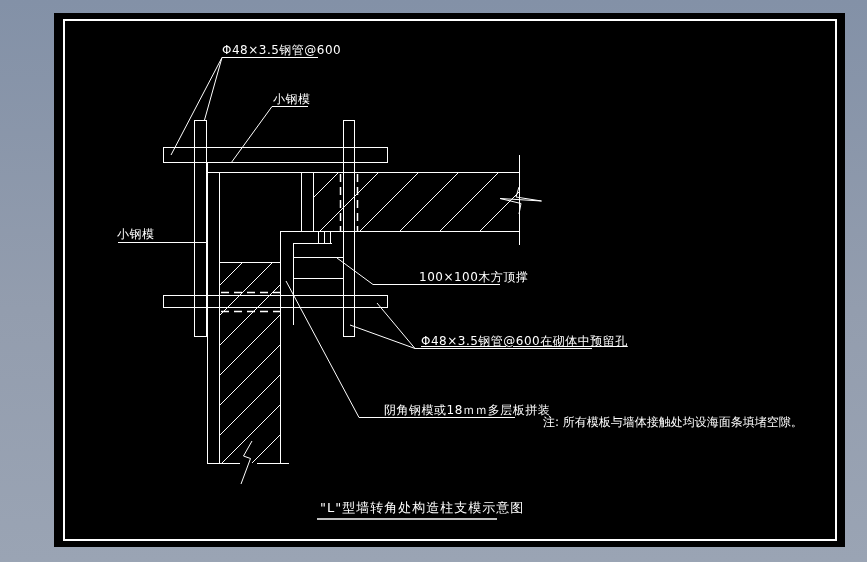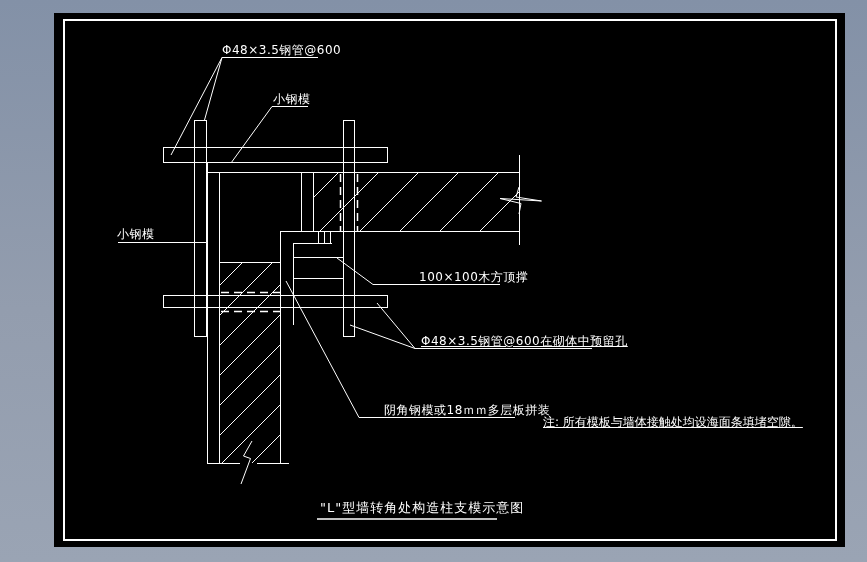--- a/index.html
+++ b/index.html
@@ -119,14 +119,14 @@
     <path d="M317,519 H497" stroke-width="1.5"></path>
   </g>
 </svg>
 
 <div class="lbl" style="left:222px;top:43px;">Φ48×3.5钢管@600</div>
 <div class="lbl" style="left:273px;top:92px;">小钢模</div>
 <div class="lbl" style="left:117px;top:227px;">小钢模</div>
 <div class="lbl" style="left:376px;top:270px;margin-left:43px;">100×100木方顶撑</div>
 <div class="lbl" style="left:421px;top:334px;text-decoration:underline;">Φ48×3.5钢管@600在砌体中预留孔</div>
 <div class="lbl" style="left:362px;top:403px;margin-left:22px;">阴角钢模或18ｍｍ多层板拼装</div>
-<div class="lbl note" style="left:543px;top:415px;text-decoration:underline;">注: 所有模板与墙体接触处均设海面条填堵空隙。</div>
+<div class="lbl note" style="left:543px;top:415px;">注: 所有模板与墙体接触处均设海面条填堵空隙。</div>
 <div class="lbl title" style="left:320px;top:501px;">"L"型墙转角处构造柱支模示意图</div>
 
 </body></html>

